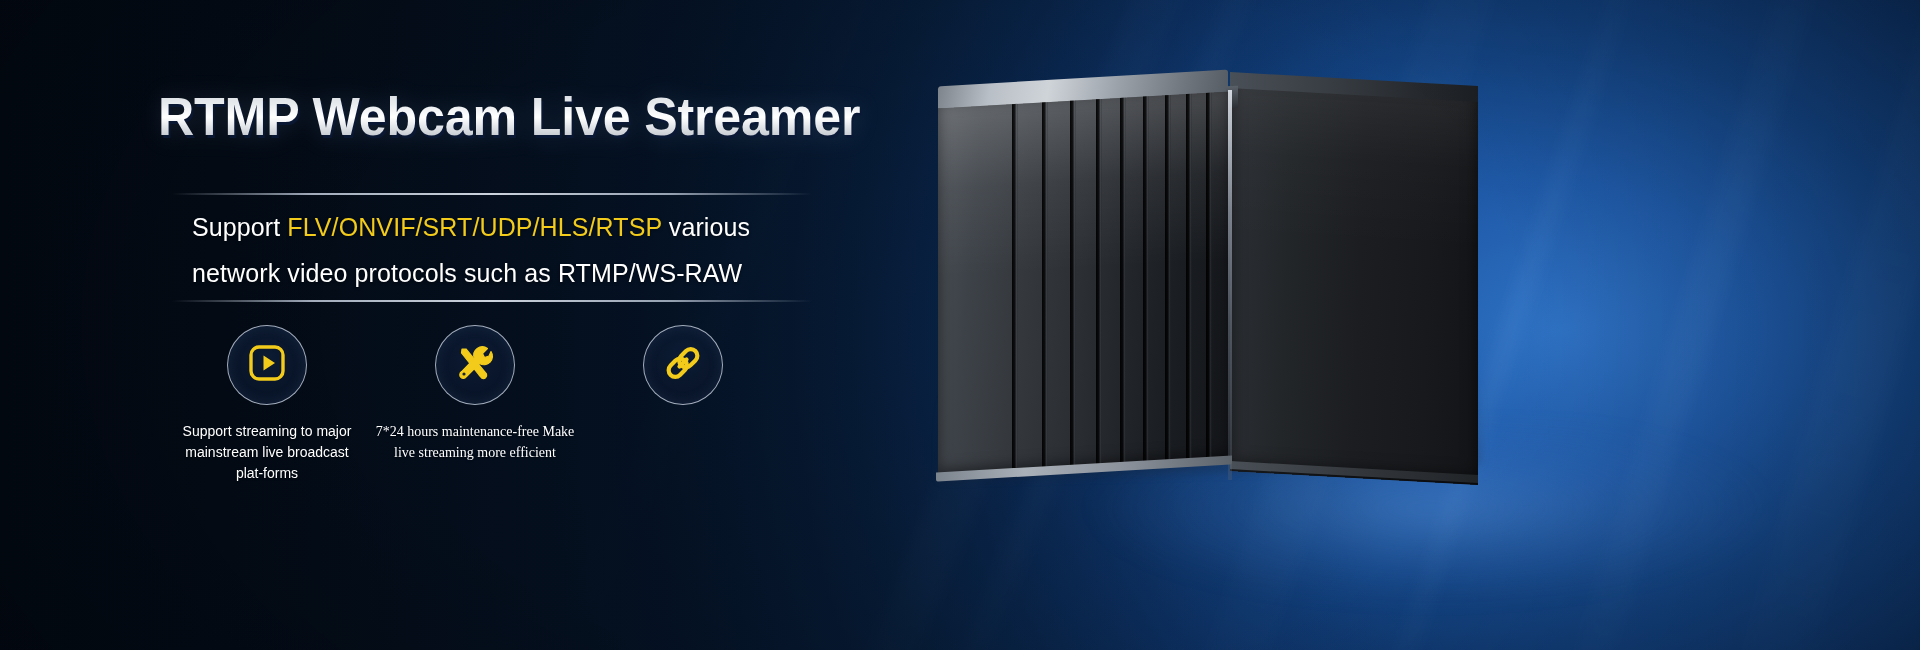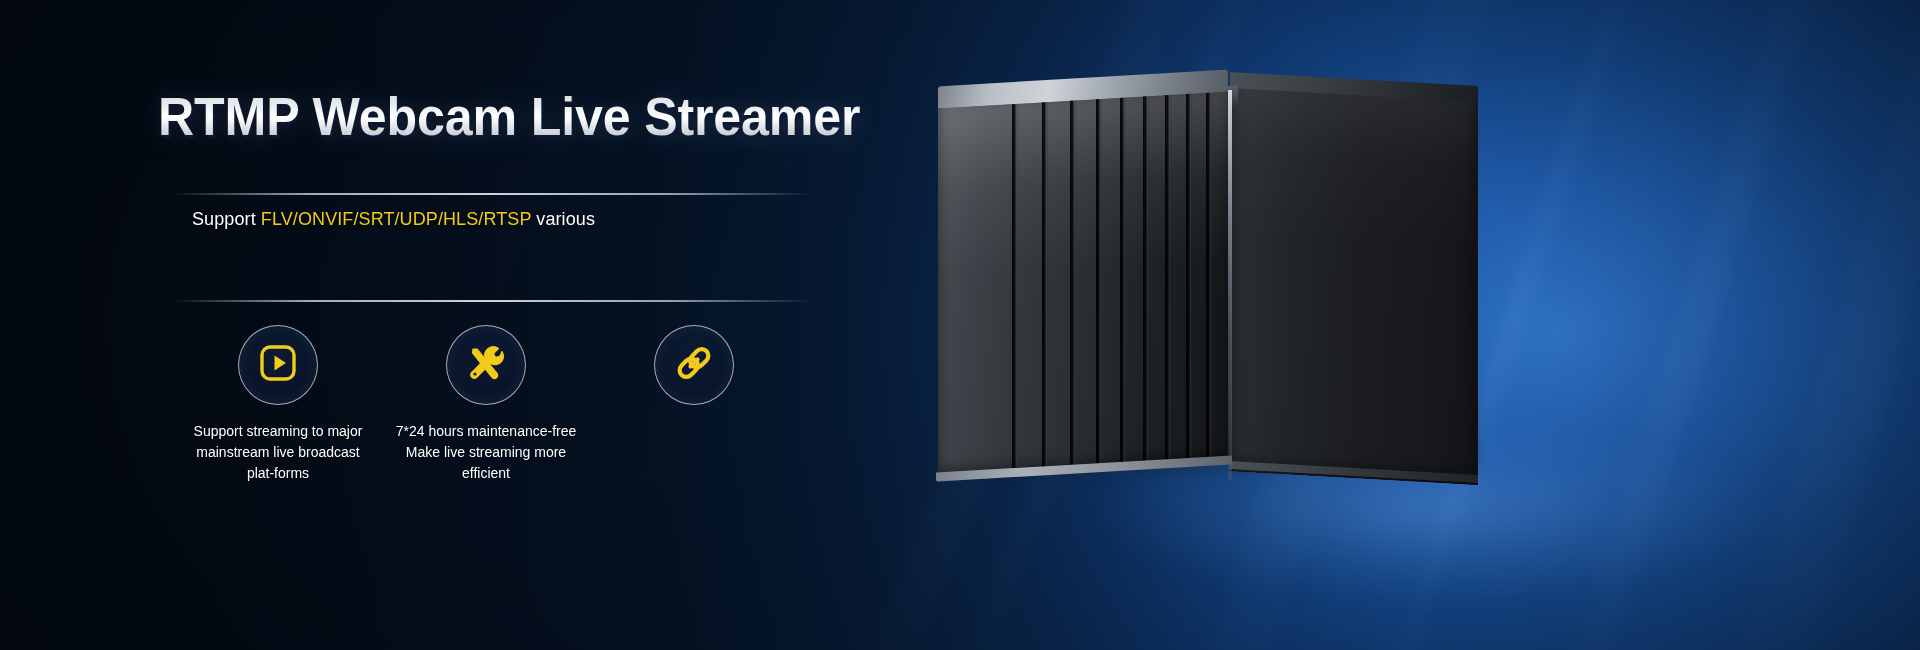--- a/index.html
+++ b/index.html
@@ -73,46 +73,46 @@
   }
 
   .rule{
     position:absolute;left:172px;height:2px;width:640px;
     background:linear-gradient(90deg, rgba(160,175,195,0) 0%, rgba(190,200,215,0.85) 22%, rgba(215,222,232,0.95) 50%, rgba(185,196,212,0.8) 78%, rgba(150,165,190,0) 100%);
   }
   .rule-top{top:193px;}
   .rule-bottom{top:300px;}
 
   .subtitle{
-    position:absolute;left:192px;top:196px;width:660px;
-    font-size:18px;line-height:46px;color:#ffffff;
+    position:absolute;left:192px;top:204px;width:660px;
+    font-size:25px;line-height:46px;color:#ffffff;
     letter-spacing:0.1px;
     text-shadow:0 1px 3px rgba(0,0,0,.55);
   }
   .hl{color:#f2cb1b;}
 
   
   .features{
-    position:absolute;left:174px;top:325px;width:640px;
+    position:absolute;left:163px;top:325px;width:640px;
     display:flex;
   }
   .feature{width:208px;display:flex;flex-direction:column;align-items:center;}
   .fcircle{
     width:78px;height:78px;border-radius:50%;
     border:1.5px solid rgba(215,225,240,0.75);
     background:radial-gradient(circle at 50% 40%, rgba(14,30,56,0.85) 0%, rgba(9,20,40,0.9) 70%, rgba(7,16,32,0.95) 100%);
     display:flex;align-items:center;justify-content:center;
     box-shadow:0 0 14px rgba(120,170,240,0.12) inset;
   }
   .fcaption{
     margin-top:16px;width:190px;text-align:center;
     font-size:14px;line-height:21px;color:#ffffff;
     text-shadow:0 1px 2px rgba(0,0,0,.5);
   }
-  .f2 .fcaption{width:200px;}
+  .f2 .fcaption{width:200px;font-family:Liberation Serif, serif;}
   .f3 .fcaption{width:175px;}
 
   
   .product{position:absolute;left:930px;top:78px;width:600px;height:420px;}
   .p-top{
     position:absolute;left:8px;top:0px;width:290px;height:26px;
     background:linear-gradient(100deg,#7d848c 0%, #b9bfc6 18%, #cfd4d9 38%, #9aa1a9 62%, #6e757d 85%, #565c64 100%);
     transform:skewY(-3.3deg);
     border-radius:3px 3px 0 0;
   }
@@ -214,20 +214,21 @@
   <div class="bg-vignette"></div>
 
   <div class="content">
 
     <div class="title">RTMP Webcam Live Streamer</div>
 
     <div class="rule rule-top"></div>
 
     <div class="subtitle">
       <span>Support </span><span class="hl">FLV/ONVIF/SRT/UDP/HLS/RTSP</span><span> various</span><br>
+      <span>network video protocols such as RTMP/WS-RAW</span>
     </div>
 
     <div class="rule rule-bottom"></div>
 
     <div class="features">
 
       <div class="feature f1">
         <div class="fcircle">
           <span>
             <svg width="42" height="42" viewBox="0 0 42 42">

